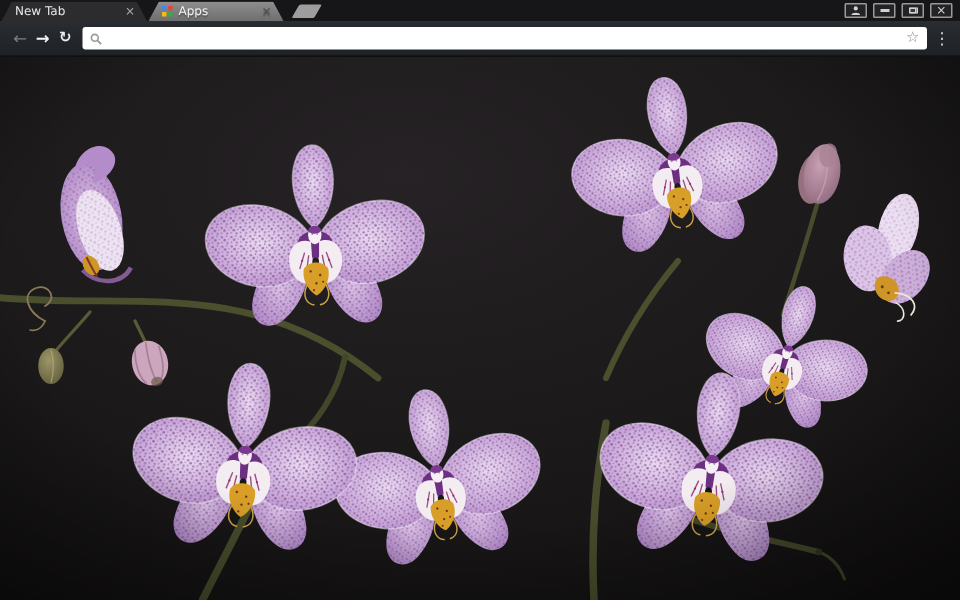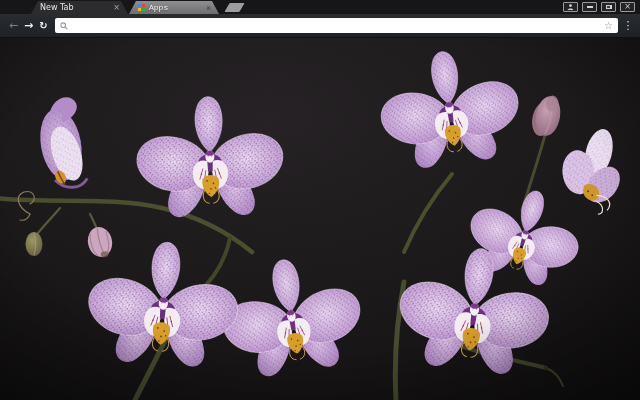--- a/index.html
+++ b/index.html
@@ -1,26 +1,26 @@
 <!DOCTYPE html>
 <html><head>
 <meta charset="utf-8">
 <style>
   html,body{margin:0;padding:0;background:#111;}
   body{width:640px;height:400px;overflow:hidden;font-family:"DejaVu Sans","Liberation Sans",sans-serif;}
   .browser{width:640px;height:400px;display:flex;flex-direction:column;background:#161618;}
 
   
   .tabstrip{height:14px;background:#161618;position:relative;display:flex;align-items:flex-end;padding-left:1px;flex:0 0 auto;}
-  .tab{height:13px;display:flex;align-items:center;box-sizing:border-box;cursor:default;margin-left:30px;}
+  .tab{height:13px;display:flex;align-items:center;box-sizing:border-box;cursor:default;}
   .tab .label{font-size:8px;line-height:13px;padding-left:9px;flex:1;white-space:nowrap;overflow:hidden;}
   .tab .close{font-size:8px;line-height:8px;margin-right:8px;}
   .tab.active{width:97px;background:#2c2c2e;clip-path:polygon(7px 0%,calc(100% - 7px) 0%,100% 100%,0% 100%);color:#e6e6e6;}
   .tab.active .close{color:#aaaaaa;}
-  .tab.inactive{width:90px;margin-left:1px;background:linear-gradient(#8e8e8e,#6e6e6e);clip-path:polygon(7px 0%,calc(100% - 7px) 0%,100% 100%,0% 100%);color:#f3f3f3;text-shadow:0 1px 1px rgba(0,0,0,.35);font-family:Liberation Mono, monospace;}
+  .tab.inactive{width:90px;margin-left:1px;background:linear-gradient(#8e8e8e,#6e6e6e);clip-path:polygon(7px 0%,calc(100% - 7px) 0%,100% 100%,0% 100%);color:#f3f3f3;text-shadow:0 1px 1px rgba(0,0,0,.35);}
   .tab.inactive .close{color:#4c4c4c;}
   .favicon{width:7px;height:7px;margin-left:9px;display:grid;grid-template-columns:3px 3px;grid-template-rows:3px 3px;gap:1px;flex:0 0 auto;}
   .favicon span{display:block;}
   .tab.inactive .label{padding-left:4px;}
   .newtab-btn{width:15px;height:9px;background:#9d9d9d;transform:skewX(-30deg);margin-left:8px;margin-bottom:2px;border-radius:1px;}
 
   .winctl{position:absolute;top:2px;right:5px;display:flex;gap:4px;}
   .winbtn{width:13px;height:8px;border:1px solid #9a9a9a;border-radius:1px;background:rgba(255,255,255,.06);display:flex;align-items:center;justify-content:center;box-sizing:content-box;}
   .winbtn svg{display:block;}
   .min-bar{width:6px;height:2px;background:#d2d2d2;}

